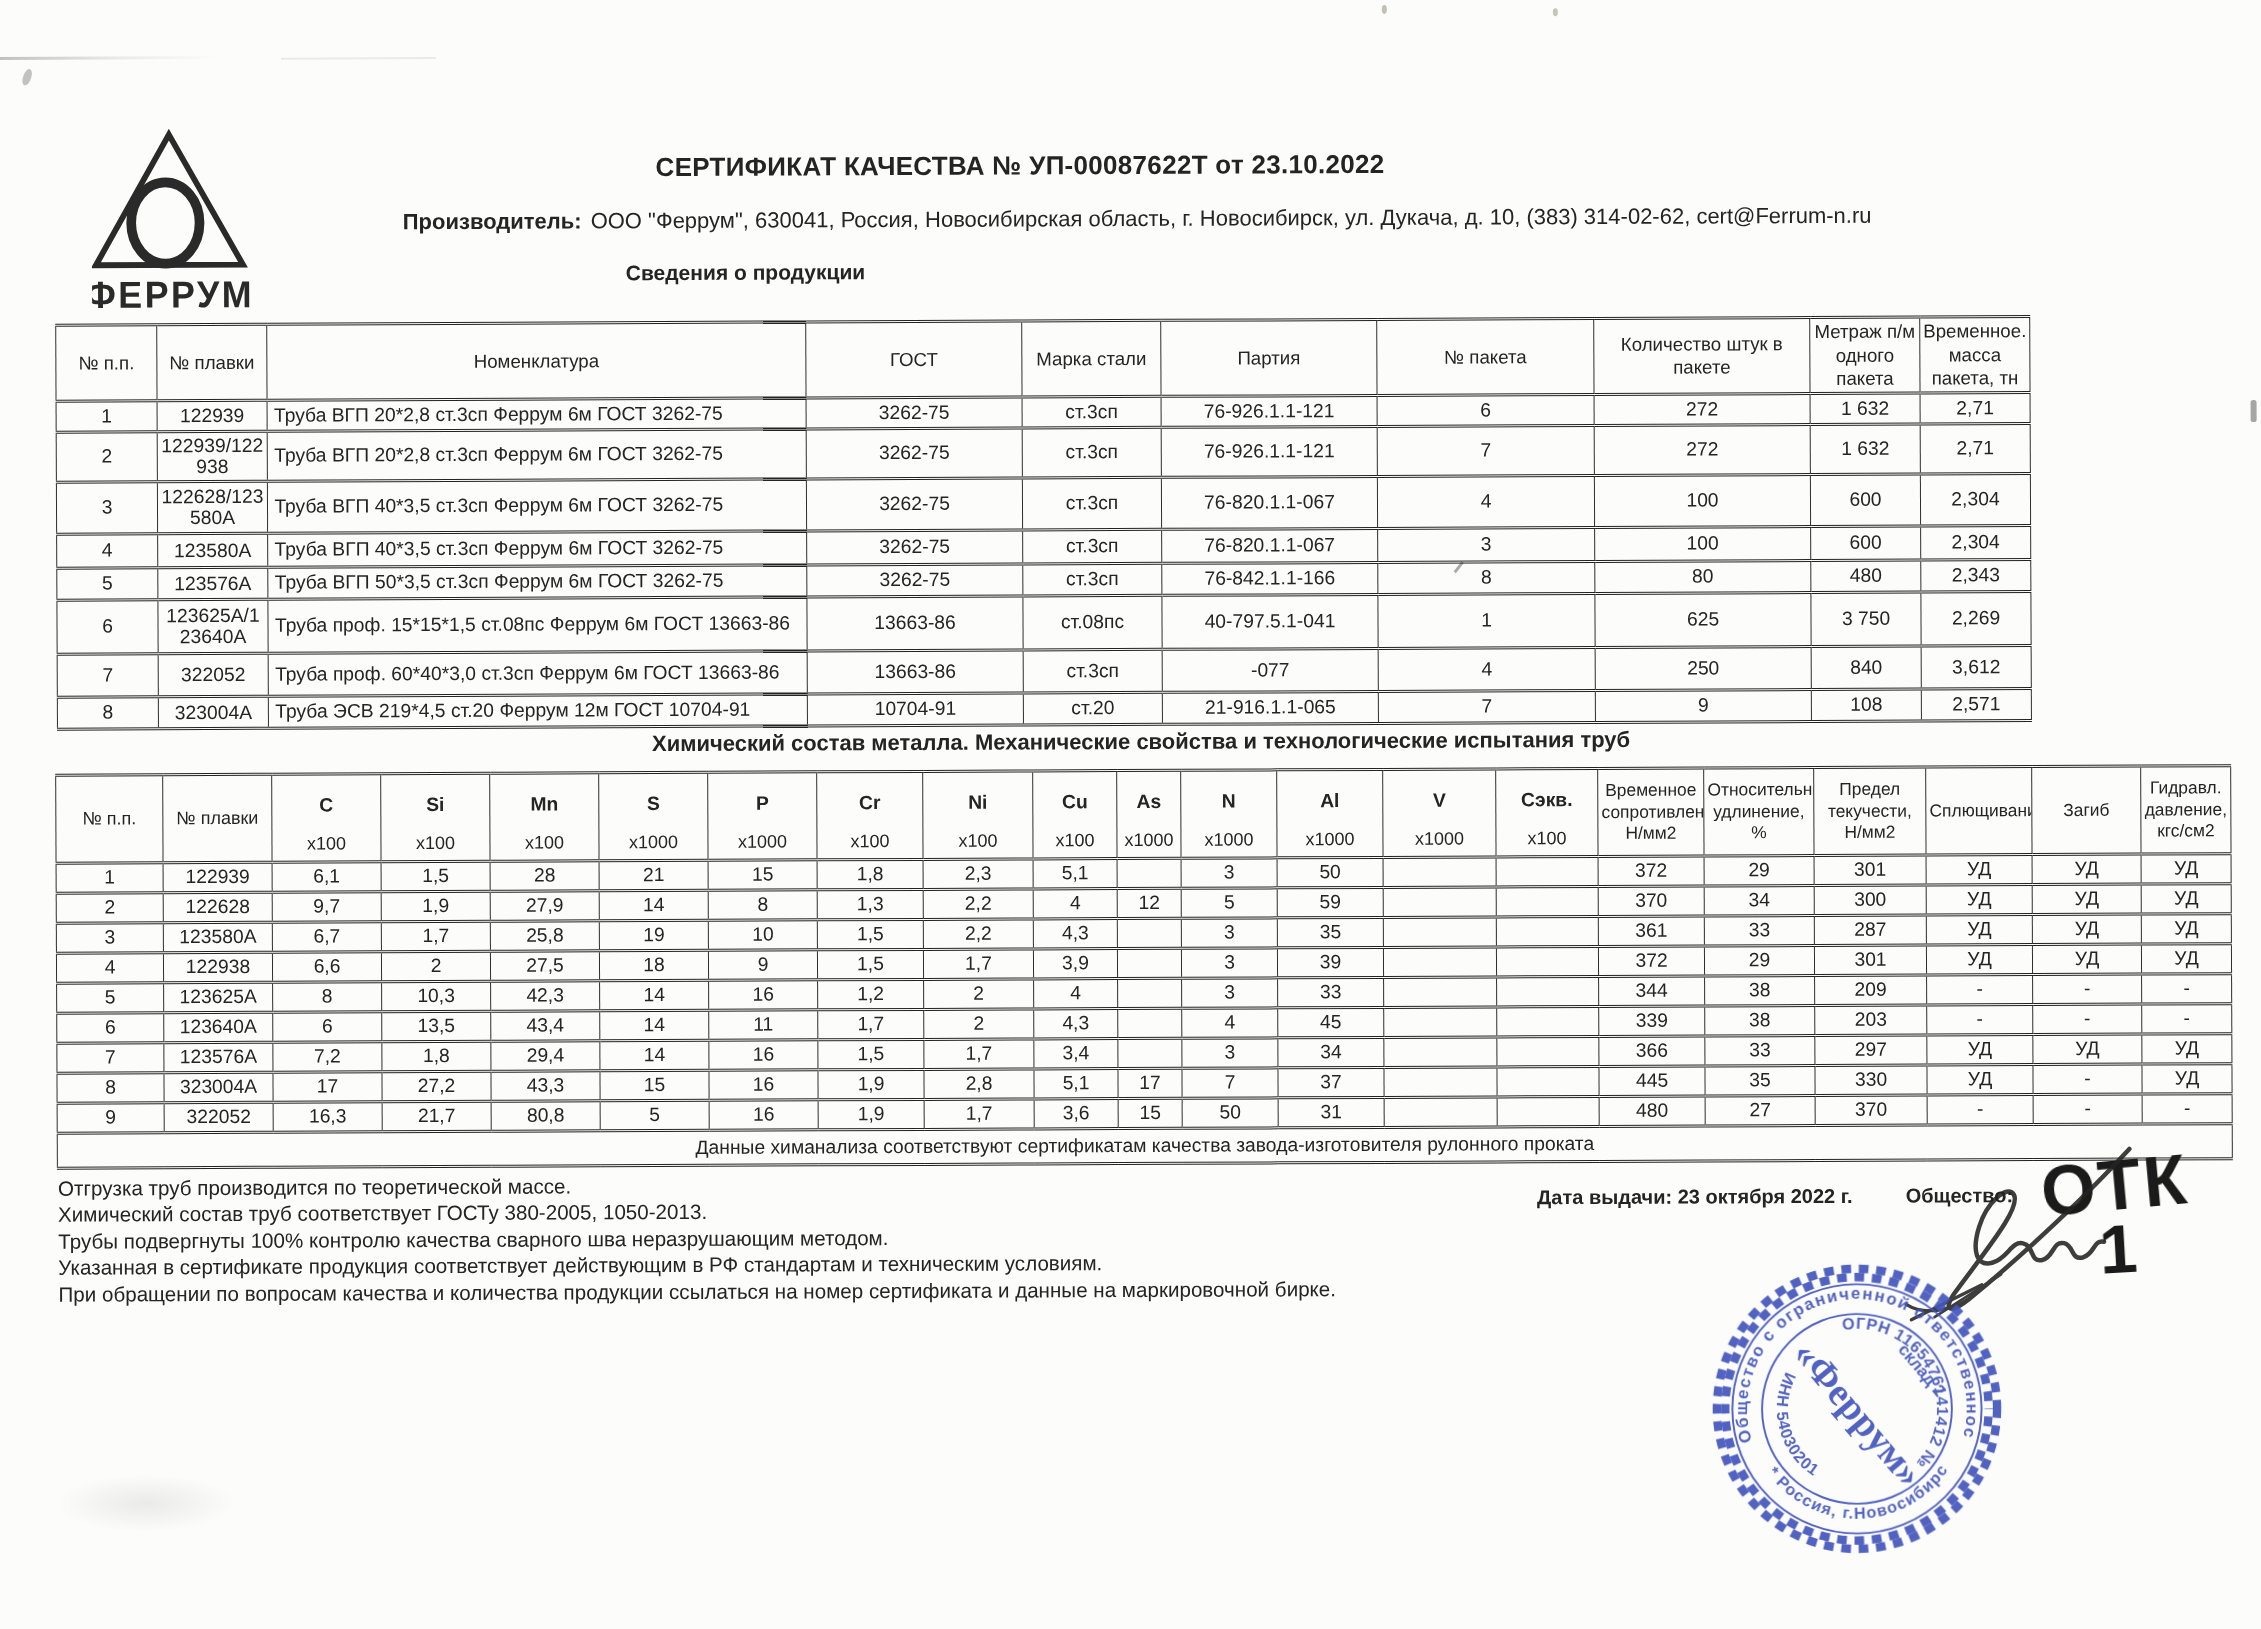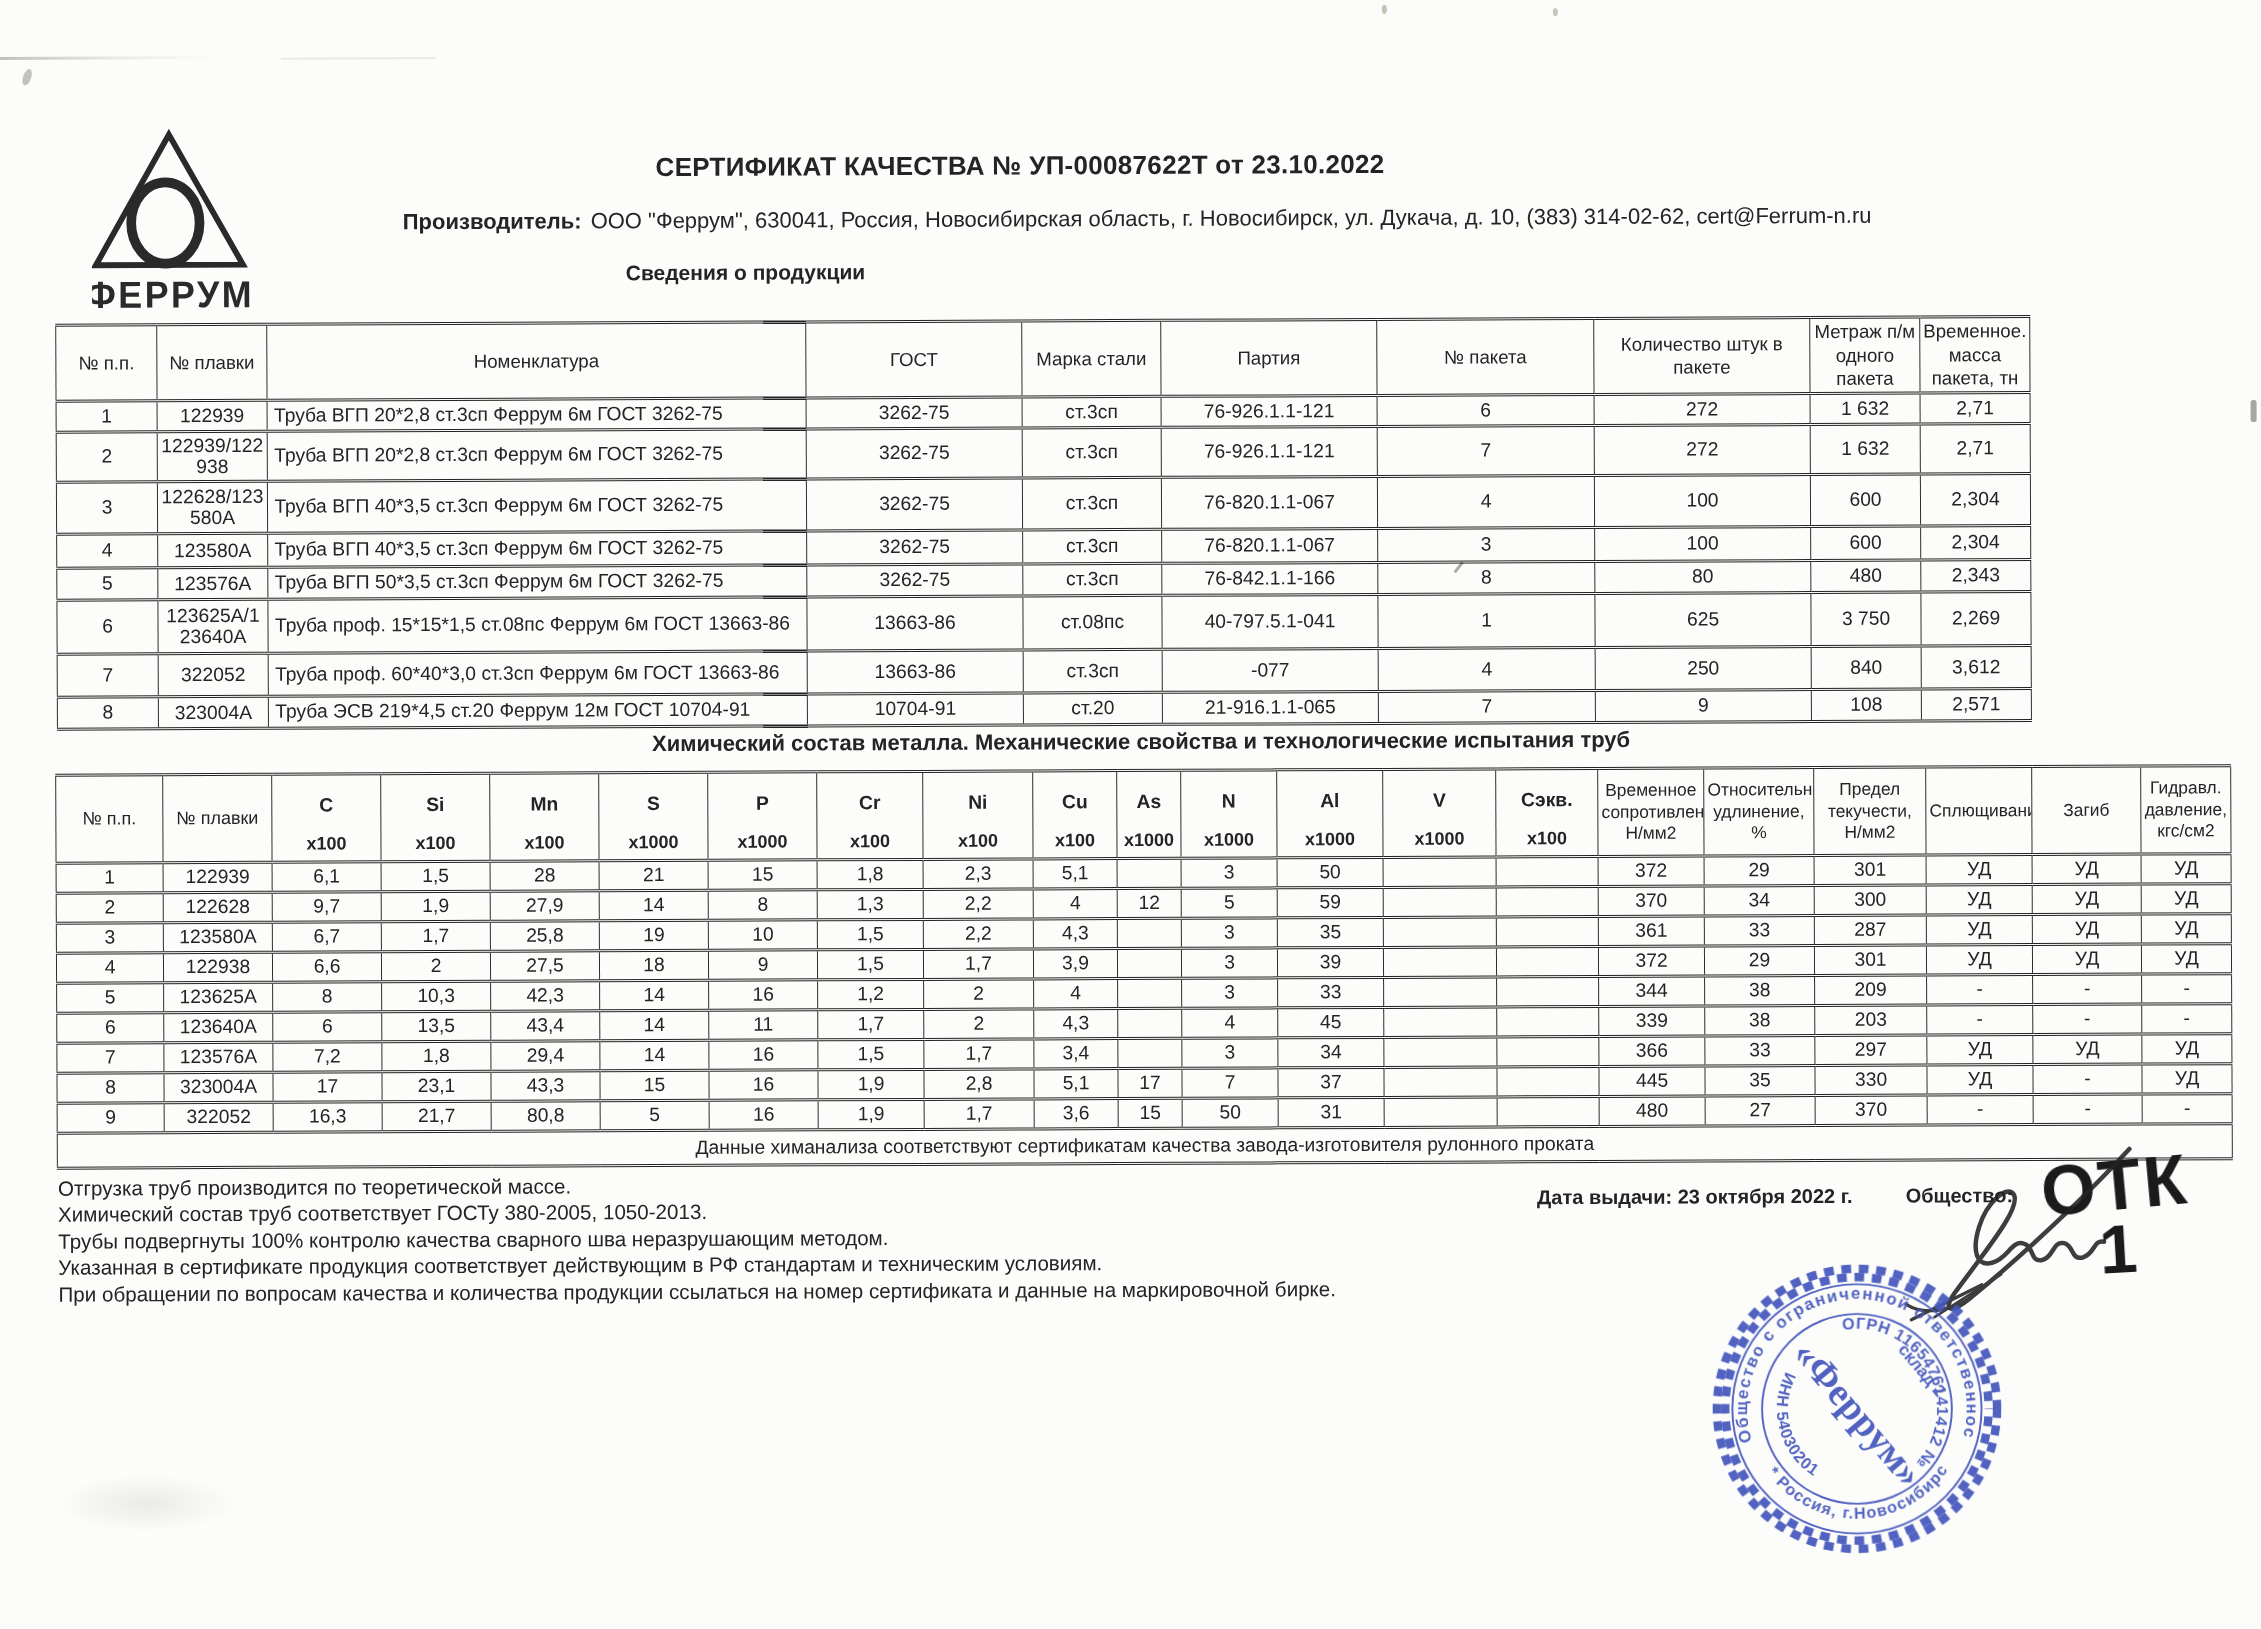--- a/index.html
+++ b/index.html
@@ -37,21 +37,21 @@
   td.heat{overflow-wrap:anywhere;word-break:break-word;line-height:1.1;}
 
   .t2{position:absolute;left:55px;top:769px;width:2172px;}
   .t2 thead tr{height:88px;}
   .t2 tbody tr{height:30px;}
   .t2 td{font-size:19.3px;}
   .t2 th{font-weight:400;padding:1.3px 3.2px;}
   .t2 th.stat{font-size:18px;}
   .t2 th.prop{font-size:17.4px;line-height:1.25;}
   .t2 .sym{font-weight:700;font-size:19.3px;height:37px;display:flex;align-items:flex-end;justify-content:center;}
-  .t2 .mult{font-weight:700;font-size:18px;height:37px;display:flex;align-items:flex-end;justify-content:center;padding-bottom:2.6px;}
+  .t2 .mult{font-weight:400;font-size:18px;height:37px;display:flex;align-items:flex-end;justify-content:center;padding-bottom:2.6px;}
   .t2 td.foot{font-size:19.3px;text-align:center;}
   .t2 tr.foot-row{height:35px;}
 
   
   .notes-block{position:absolute;left:56px;top:1172px;font-size:20.6px;}
   .note-line{height:26.4px;white-space:nowrap;}
 
   .issue{position:absolute;left:1535px;top:1188px;font-size:20px;font-weight:700;display:flex;gap:53px;white-space:nowrap;}
 
   
@@ -483,21 +483,21 @@
             <td>33</td>
             <td>297</td>
             <td>УД</td>
             <td>УД</td>
             <td>УД</td>
           </tr>
           <tr>
             <td>8</td>
             <td>323004А</td>
             <td>17</td>
-            <td>23,1</td>
+            <td>27,2</td>
             <td>43,3</td>
             <td>15</td>
             <td>16</td>
             <td>1,9</td>
             <td>2,8</td>
             <td>5,1</td>
             <td>17</td>
             <td>7</td>
             <td>37</td>
             <td></td>

